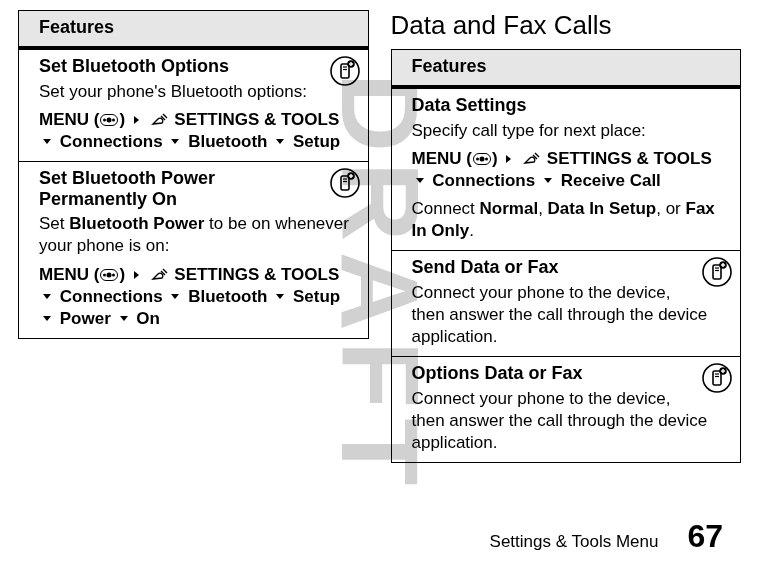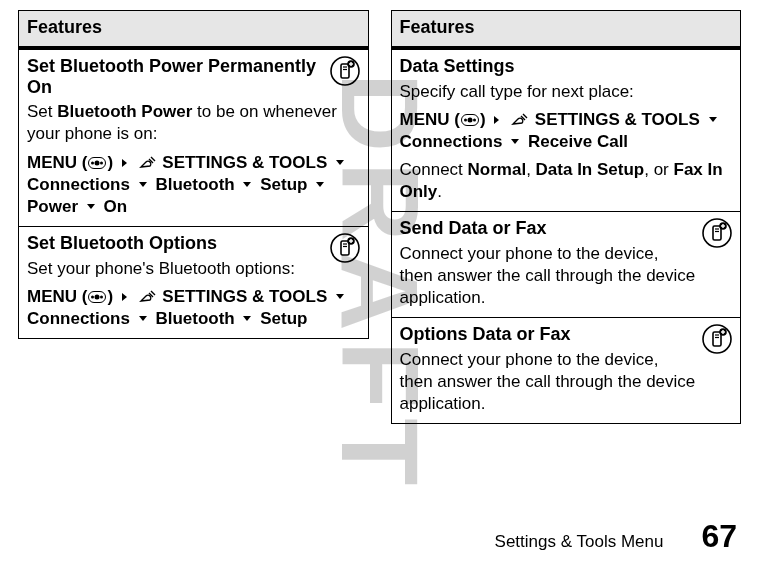--- a/index.html
+++ b/index.html
@@ -47,21 +47,21 @@
   }
 
   table.feat {
     width: 100%;
     border-collapse: collapse;
     border: 1.5px solid #000;
     background: rgba(255,255,255,0.0);
   }
   table.feat td, table.feat th {
     border: 1.5px solid #000;
-    padding: 6px 8px 8px 8px;
+    padding: 6px 8px 8px 20px;
     vertical-align: top;
     text-align: left;
   }
   table.feat thead th {
     background: #e6e6e6;
     font-weight: bold;
     font-size: 18px;
     border-bottom: 4px solid #000;
   }
   .row-title {
@@ -129,25 +129,25 @@
     width: 18px; height: 14px;
     position: relative;
     margin: 0 2px 1px 2px;
   }
   .tools-icon svg { display: block; }
 
   .device-icon svg { display: block; }
 
   .footer {
     position: absolute;
-    right: 22px;
+    right: 36px;
     bottom: 12px;
     display: flex;
     align-items: baseline;
-    gap: 38px;
+    gap: 29px;
     z-index: 1;
   }
   .footer .label { font-size: 17px; }
   .footer .pagenum { font-size: 32px; font-weight: 900; }
 
   .clearfix::after { content: ""; display: block; clear: both; }
   .mt { margin-top: 6px; }
 </style>
 </head>
 <body>
@@ -157,61 +157,20 @@
 <div class="columns">
 
   <div class="col">
     <table class="feat">
       <thead>
         <tr>
             <th>Features</th>
           </tr>
       </thead>
       <tbody>
-        <tr>
-          <td class="clearfix">
-            <span class="icon-cell device-icon">
-              <svg width="30" height="30" viewBox="0 0 30 30">
-                <circle cx="15" cy="15" r="14" fill="none" stroke="#000" stroke-width="1.6"></circle>
-                <rect x="11" y="8" width="8" height="14" rx="1.5" fill="none" stroke="#000" stroke-width="1.6"></rect>
-                <line x1="13" y1="11" x2="17" y2="11" stroke="#000" stroke-width="1.2"></line>
-                <line x1="13" y1="13.5" x2="17" y2="13.5" stroke="#000" stroke-width="1.2"></line>
-                <circle cx="21" cy="8" r="3.8" fill="#000"></circle>
-                <line x1="21" y1="6" x2="21" y2="10" stroke="#fff" stroke-width="1.4"></line>
-                <line x1="19" y1="8" x2="23" y2="8" stroke="#fff" stroke-width="1.4"></line>
-              </svg>
-            </span>
-            <div class="row-title">Set Bluetooth Power Permanently On</div>
-            <div class="row-body">
-              <span>Set </span><span class="narrow bold">Bluetooth Power</span><span> to be on whenever your phone is on:</span>
-            </div>
-            <div class="row-body mt narrow bold">
-              <span>MENU</span>
-              (<span class="center-key"><span class="dot"></span></span>)
-              <span class="nav-right"></span>
-              <span class="tools-icon">
-                <svg width="18" height="14" viewBox="0 0 18 14">
-                  <path d="M3 11 L8 6 M8 6 C9 5 11 5 12 6 C13 7 13 9 12 10 L3 11 Z" stroke="#000" stroke-width="1.4" fill="none"></path>
-                  <path d="M11 3 L15 7 M13 1 L17 5" stroke="#000" stroke-width="1.4" fill="none"></path>
-                </svg>
-              </span>
-              <span>SETTINGS &amp; TOOLS</span>
-              <span class="nav-arrow"></span>
-              <span>Connections</span>
-              <span class="nav-arrow"></span>
-              <span>Bluetooth</span>
-              <span class="nav-arrow"></span>
-              <span>Setup</span>
-              <span class="nav-arrow"></span>
-              <span>Power</span>
-              <span class="nav-arrow"></span>
-              <span>On</span>
-            </div>
-          </td>
-        </tr>
         <tr>
           <td class="clearfix">
             <span class="icon-cell device-icon">
               <svg width="30" height="30" viewBox="0 0 30 30">
                 <circle cx="15" cy="15" r="14" fill="none" stroke="#000" stroke-width="1.6"></circle>
                 <rect x="11" y="8" width="8" height="14" rx="1.5" fill="none" stroke="#000" stroke-width="1.6"></rect>
                 <line x1="13" y1="11" x2="17" y2="11" stroke="#000" stroke-width="1.2"></line>
                 <line x1="13" y1="13.5" x2="17" y2="13.5" stroke="#000" stroke-width="1.2"></line>
                 <circle cx="21" cy="8" r="3.8" fill="#000"></circle>
                 <line x1="21" y1="6" x2="21" y2="10" stroke="#fff" stroke-width="1.4"></line>
@@ -233,25 +192,67 @@
               <span>SETTINGS &amp; TOOLS</span>
               <span class="nav-arrow"></span>
               <span>Connections</span>
               <span class="nav-arrow"></span>
               <span>Bluetooth</span>
               <span class="nav-arrow"></span>
               <span>Setup</span>
             </div>
           </td>
         </tr>
+        <tr>
+          <td class="clearfix">
+            <span class="icon-cell device-icon">
+              <svg width="30" height="30" viewBox="0 0 30 30">
+                <circle cx="15" cy="15" r="14" fill="none" stroke="#000" stroke-width="1.6"></circle>
+                <rect x="11" y="8" width="8" height="14" rx="1.5" fill="none" stroke="#000" stroke-width="1.6"></rect>
+                <line x1="13" y1="11" x2="17" y2="11" stroke="#000" stroke-width="1.2"></line>
+                <line x1="13" y1="13.5" x2="17" y2="13.5" stroke="#000" stroke-width="1.2"></line>
+                <circle cx="21" cy="8" r="3.8" fill="#000"></circle>
+                <line x1="21" y1="6" x2="21" y2="10" stroke="#fff" stroke-width="1.4"></line>
+                <line x1="19" y1="8" x2="23" y2="8" stroke="#fff" stroke-width="1.4"></line>
+              </svg>
+            </span>
+            <div class="row-title">Set Bluetooth Power Permanently On</div>
+            <div class="row-body">
+              <span>Set </span><span class="narrow bold">Bluetooth Power</span><span> to be on whenever your phone is on:</span>
+            </div>
+            <div class="row-body mt narrow bold">
+              <span>MENU</span>
+              (<span class="center-key"><span class="dot"></span></span>)
+              <span class="nav-right"></span>
+              <span class="tools-icon">
+                <svg width="18" height="14" viewBox="0 0 18 14">
+                  <path d="M3 11 L8 6 M8 6 C9 5 11 5 12 6 C13 7 13 9 12 10 L3 11 Z" stroke="#000" stroke-width="1.4" fill="none"></path>
+                  <path d="M11 3 L15 7 M13 1 L17 5" stroke="#000" stroke-width="1.4" fill="none"></path>
+                </svg>
+              </span>
+              <span>SETTINGS &amp; TOOLS</span>
+              <span class="nav-arrow"></span>
+              <span>Connections</span>
+              <span class="nav-arrow"></span>
+              <span>Bluetooth</span>
+              <span class="nav-arrow"></span>
+              <span>Setup</span>
+              <span class="nav-arrow"></span>
+              <span>Power</span>
+              <span class="nav-arrow"></span>
+              <span>On</span>
+            </div>
+          </td>
+        </tr>
       </tbody>
     </table>
   </div>
 
   <div class="col">
+    <div class="section-title">Data and Fax Calls</div>
     <table class="feat">
       <thead>
         <tr>
             <th>Features</th>
           </tr>
       </thead>
       <tbody>
         <tr>
           <td>
             <div class="row-title">Data Settings</div>

